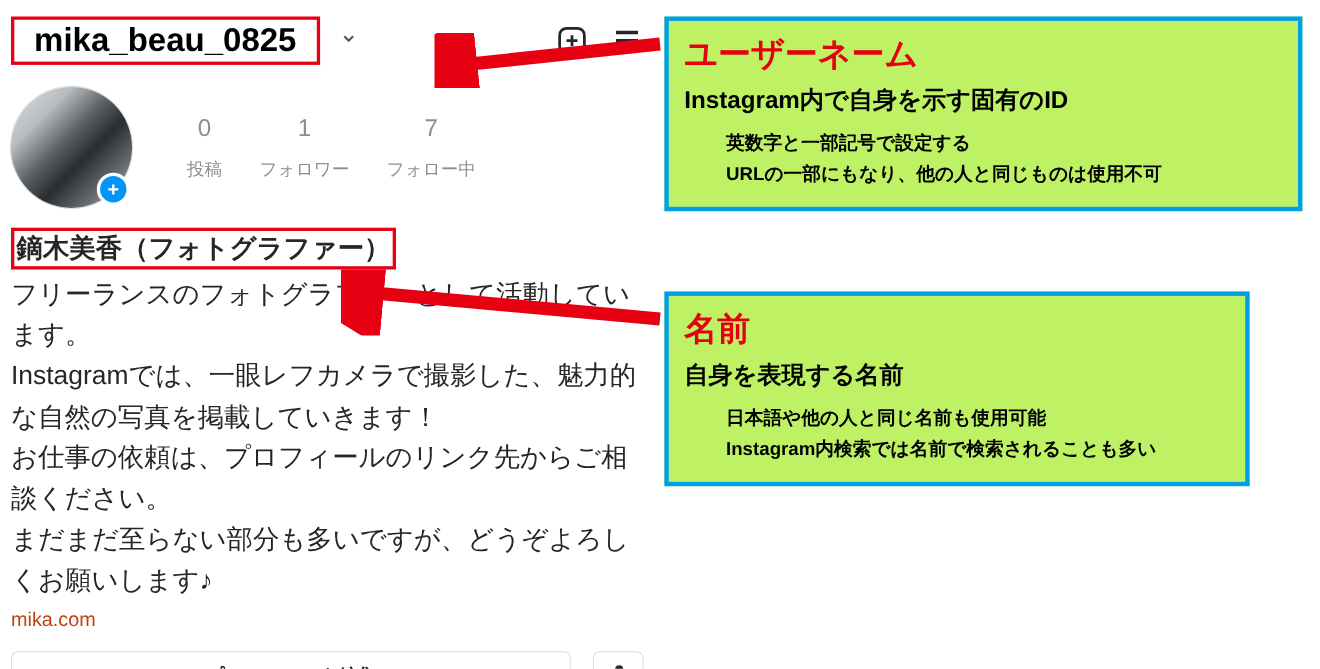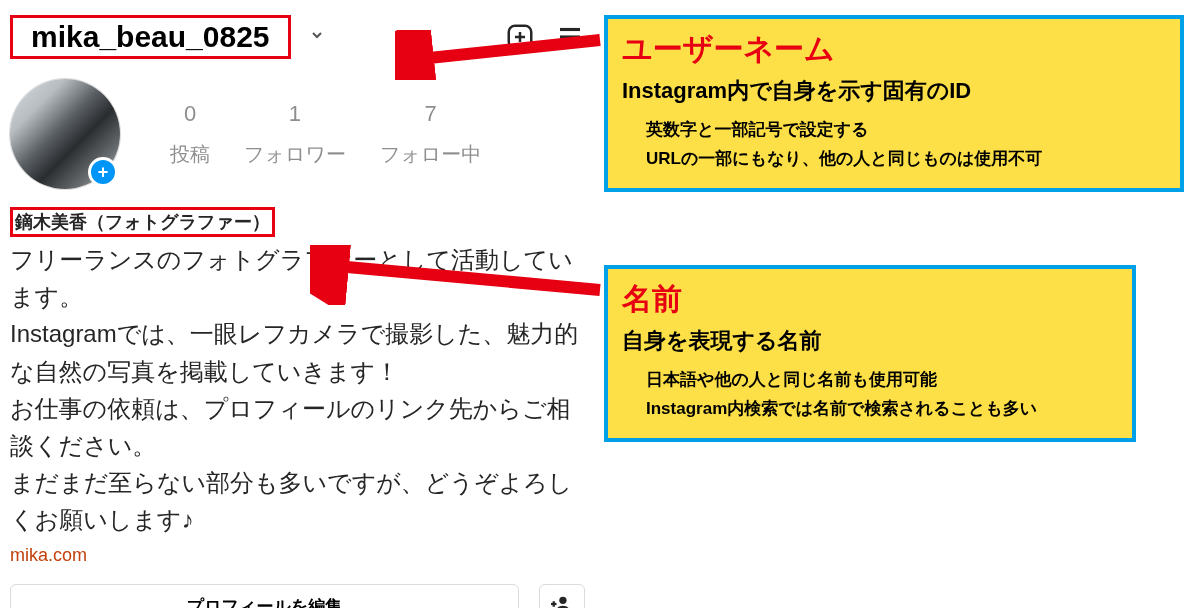--- a/index.html
+++ b/index.html
@@ -85,28 +85,28 @@
   }
   .stat {
     text-align: center;
   }
   .stat-count {
     font-size: 22px;
     color: #8e8e8e;
     font-weight: 400;
   }
   .stat-label {
-    font-size: 20px;
+    font-size: 16px;
     color: #8e8e8e;
     margin-top: 14px;
   }
   .display-name-box {
     border: 3px solid #e60012;
     display: inline-block;
-    font-size: 18px;
+    font-size: 24px;
     font-weight: 700;
     color: #262626;
     padding: 0 2px;
     margin-bottom: 4px;
   }
   .bio {
     font-size: 24px;
     color: #262626;
     line-height: 1.55;
     margin-bottom: 6px;
@@ -138,21 +138,21 @@
     display: flex;
     align-items: center;
     justify-content: center;
   }
 
   
   .annotation {
     position: absolute;
     border: 4px solid #00a0e9;
     padding: 10px 14px 14px 14px;
-    background: #fde047;
+    background: #bef264;
   }
   .annotation.username-ann {
     left: 604px;
     top: 15px;
     width: 580px;
   }
   .annotation.name-ann {
     left: 604px;
     top: 265px;
     width: 532px;
@@ -166,21 +166,21 @@
   .ann-sub {
     font-size: 22px;
     font-weight: 800;
     color: #000;
     margin-bottom: 10px;
   }
   .ann-note {
     font-size: 17px;
     font-weight: 700;
     color: #000;
-    margin-left: 24px;
+    margin-left: 38px;
     line-height: 1.7;
   }
 
   
   .arrow {
     position: absolute;
     pointer-events: none;
   }
   .arrow svg { display: block; }
 </style>

